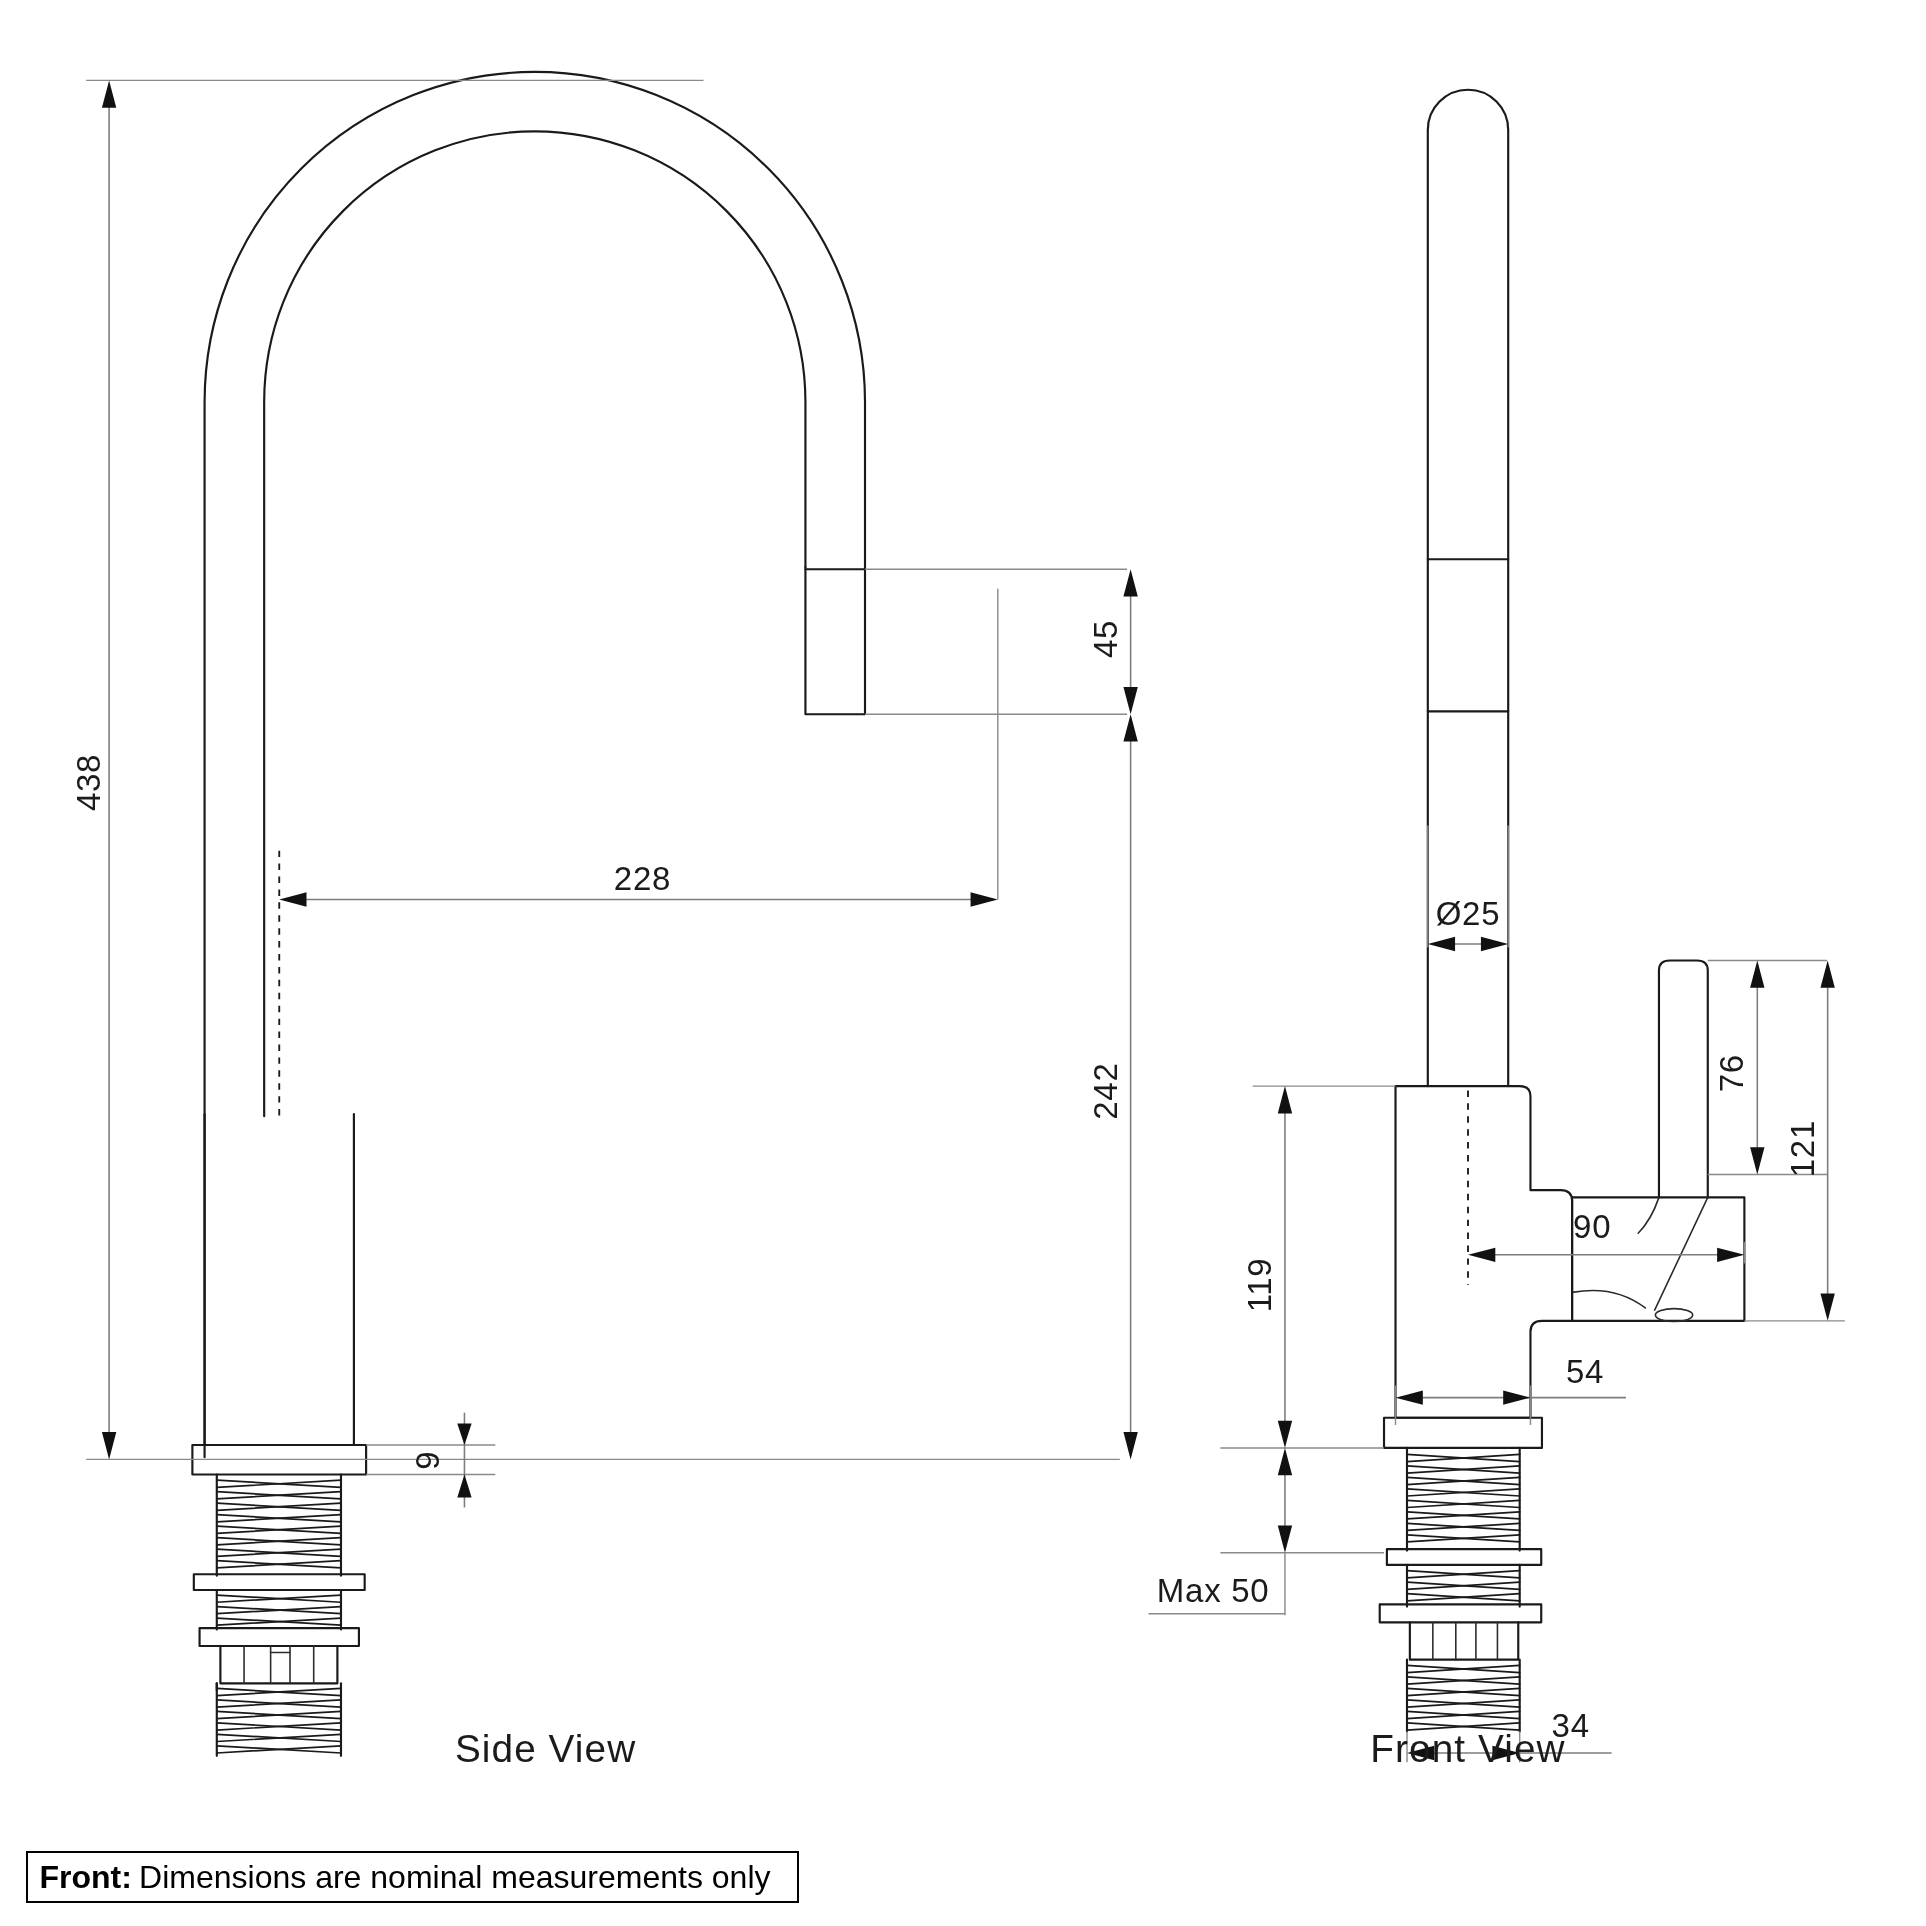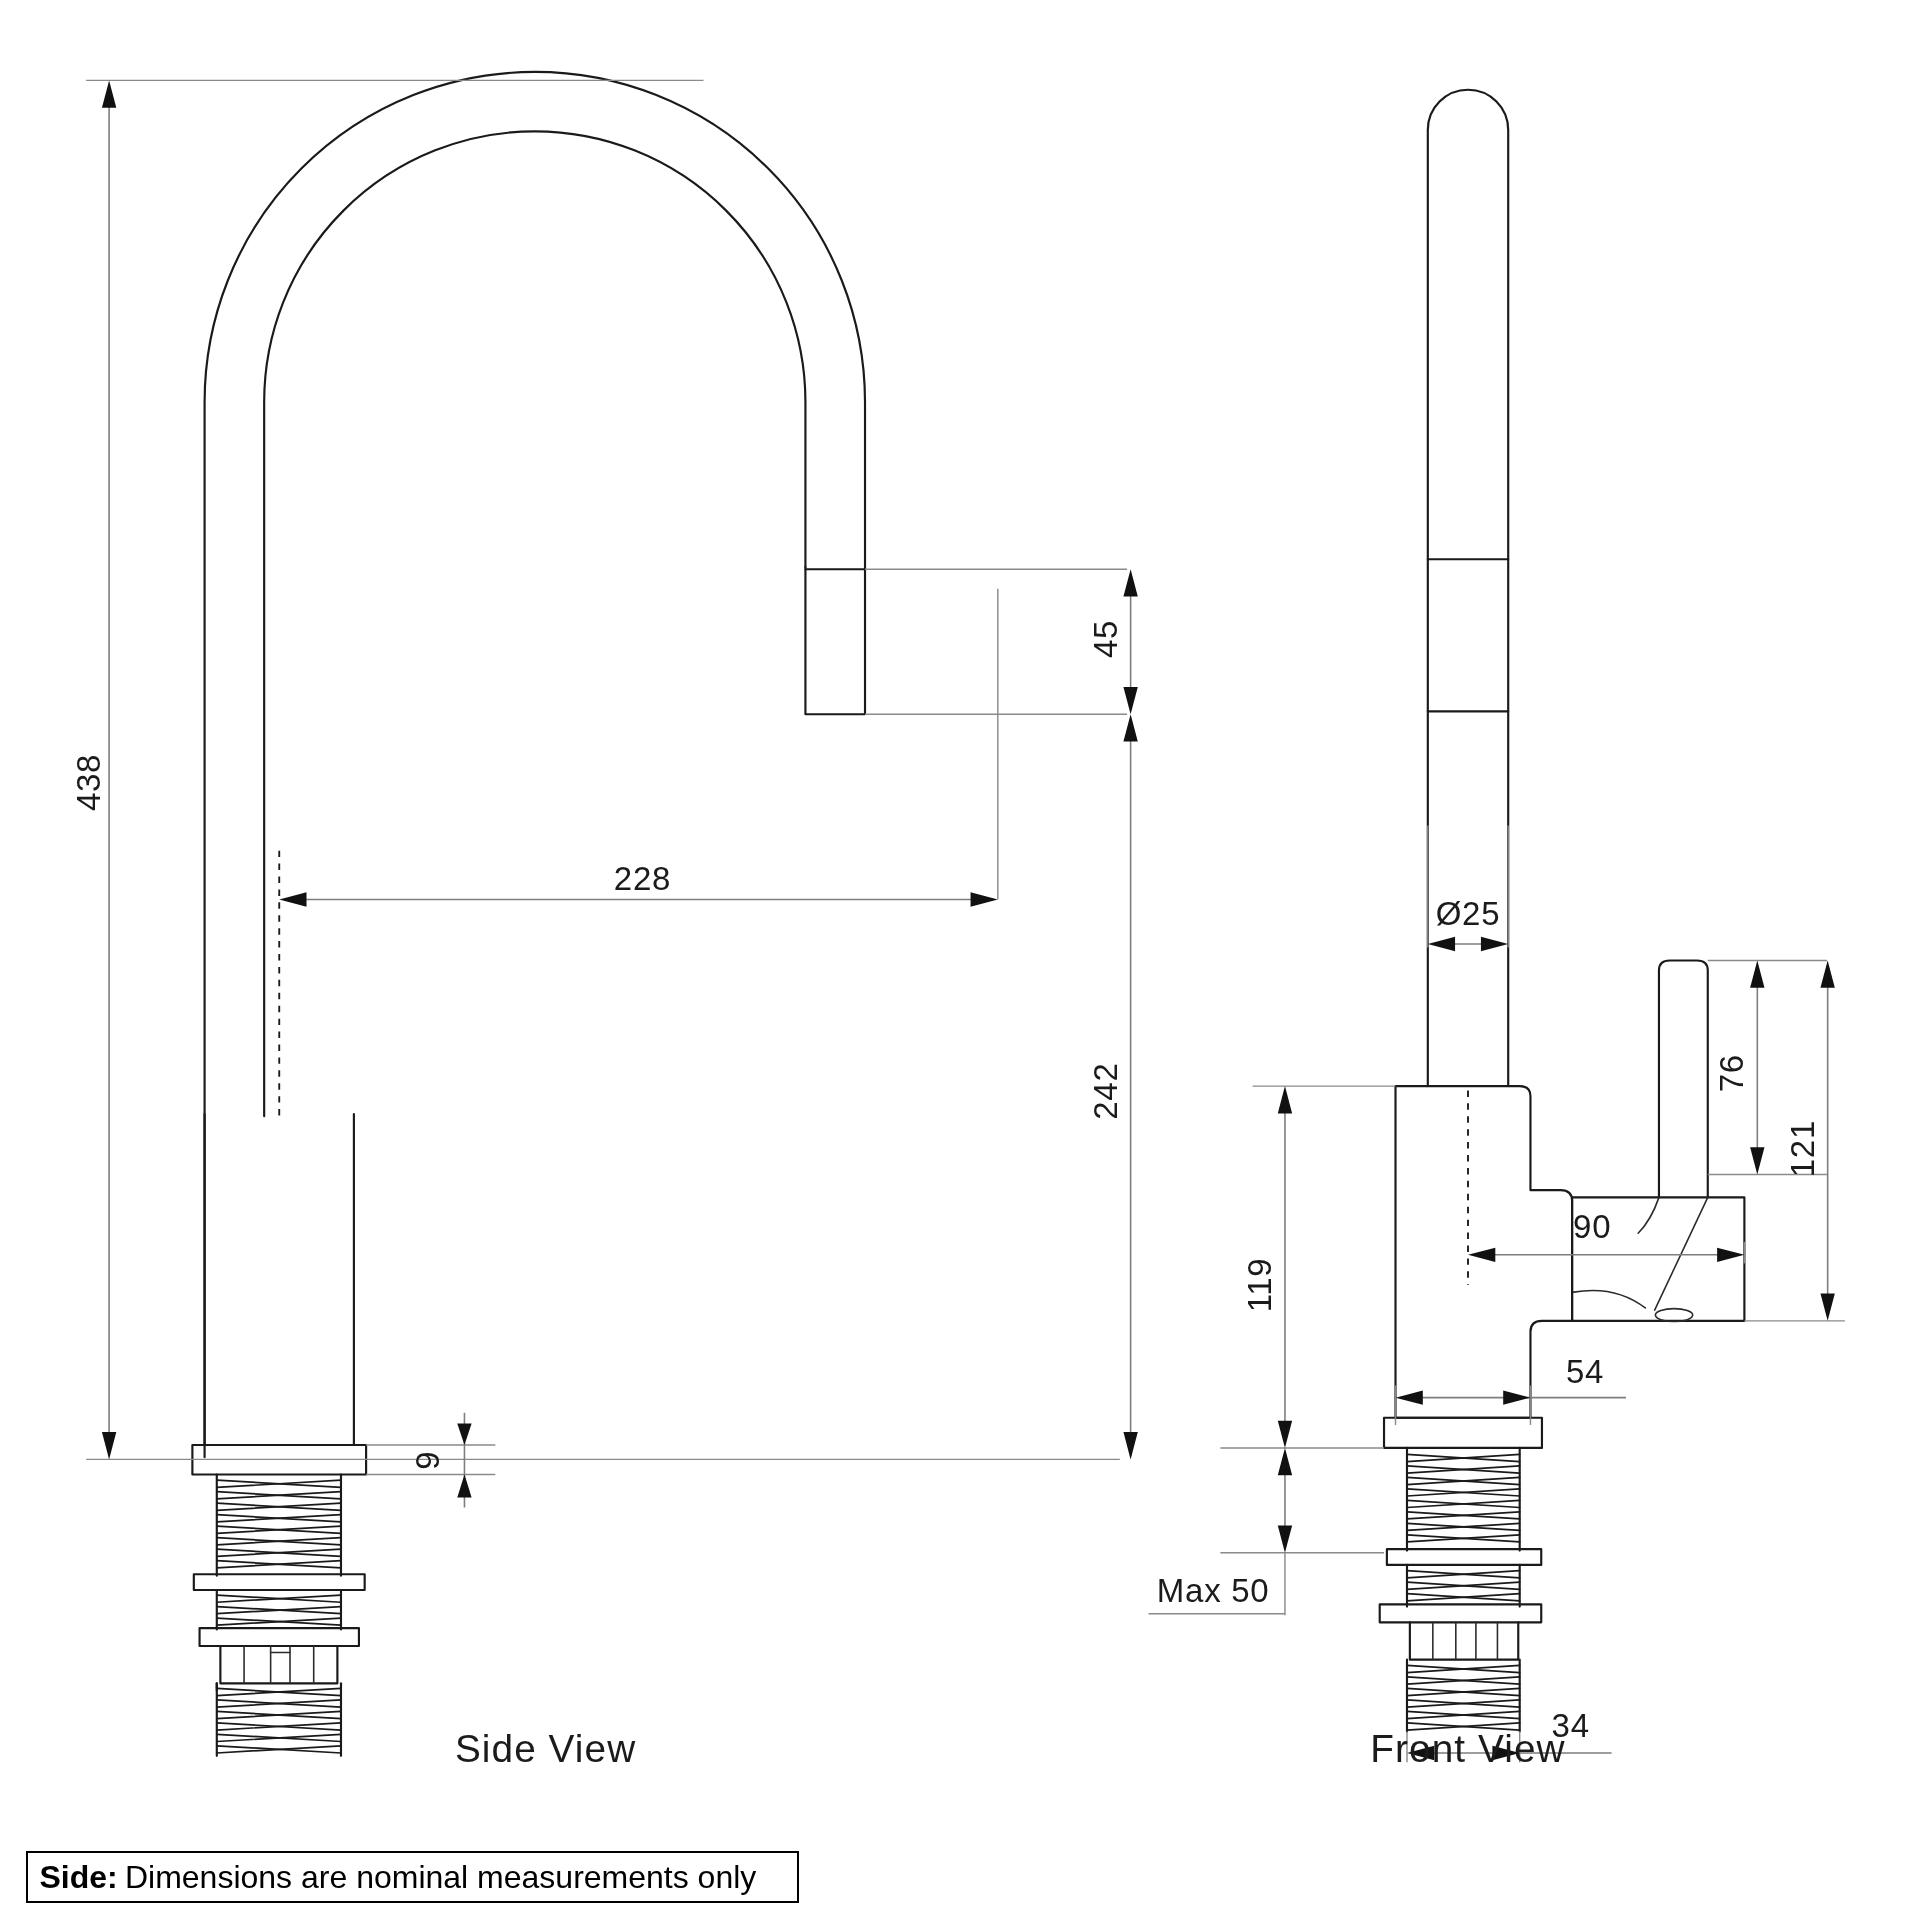--- a/index.html
+++ b/index.html
@@ -404,18 +404,18 @@
       <polygon class="arrow-head" points="2117,2442 2079,2432 2079,2452"></polygon>
       <text class="dim-text" x="2188" y="2420" text-anchor="middle">34</text>
     </g>
 
     <text class="view-label" x="2045" y="2455" text-anchor="middle">Front View</text>
 
   </svg>
 
   <div class="note-box">
     <div class="note-text">
-      <span class="note-label">Side:</span><span class="note-body">Dimensions are nominal measurements only</span>
+      <span class="note-label">Front:</span><span class="note-body">Dimensions are nominal measurements only</span>
     </div>
   </div>
 
 </div>
 
 
 </body></html>

